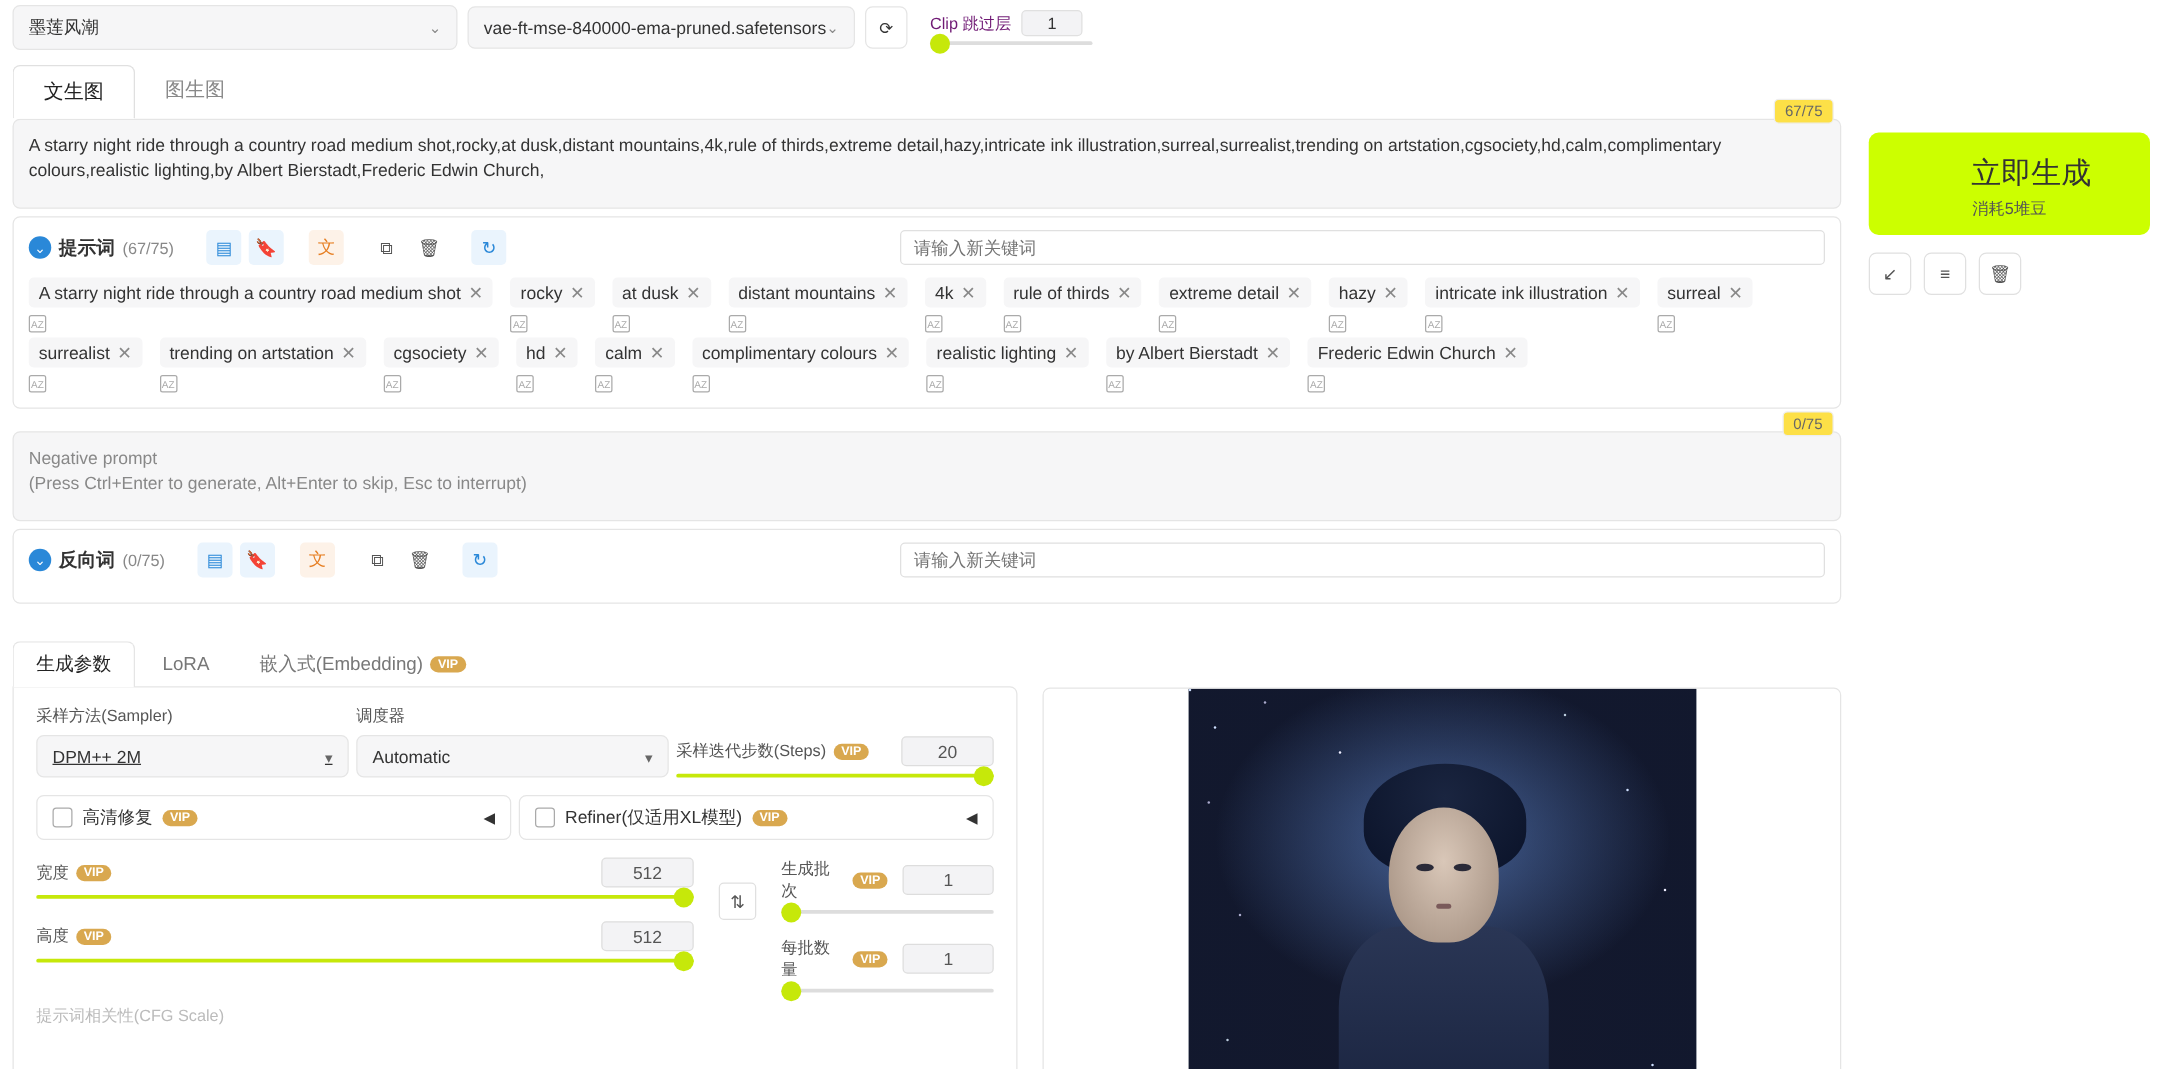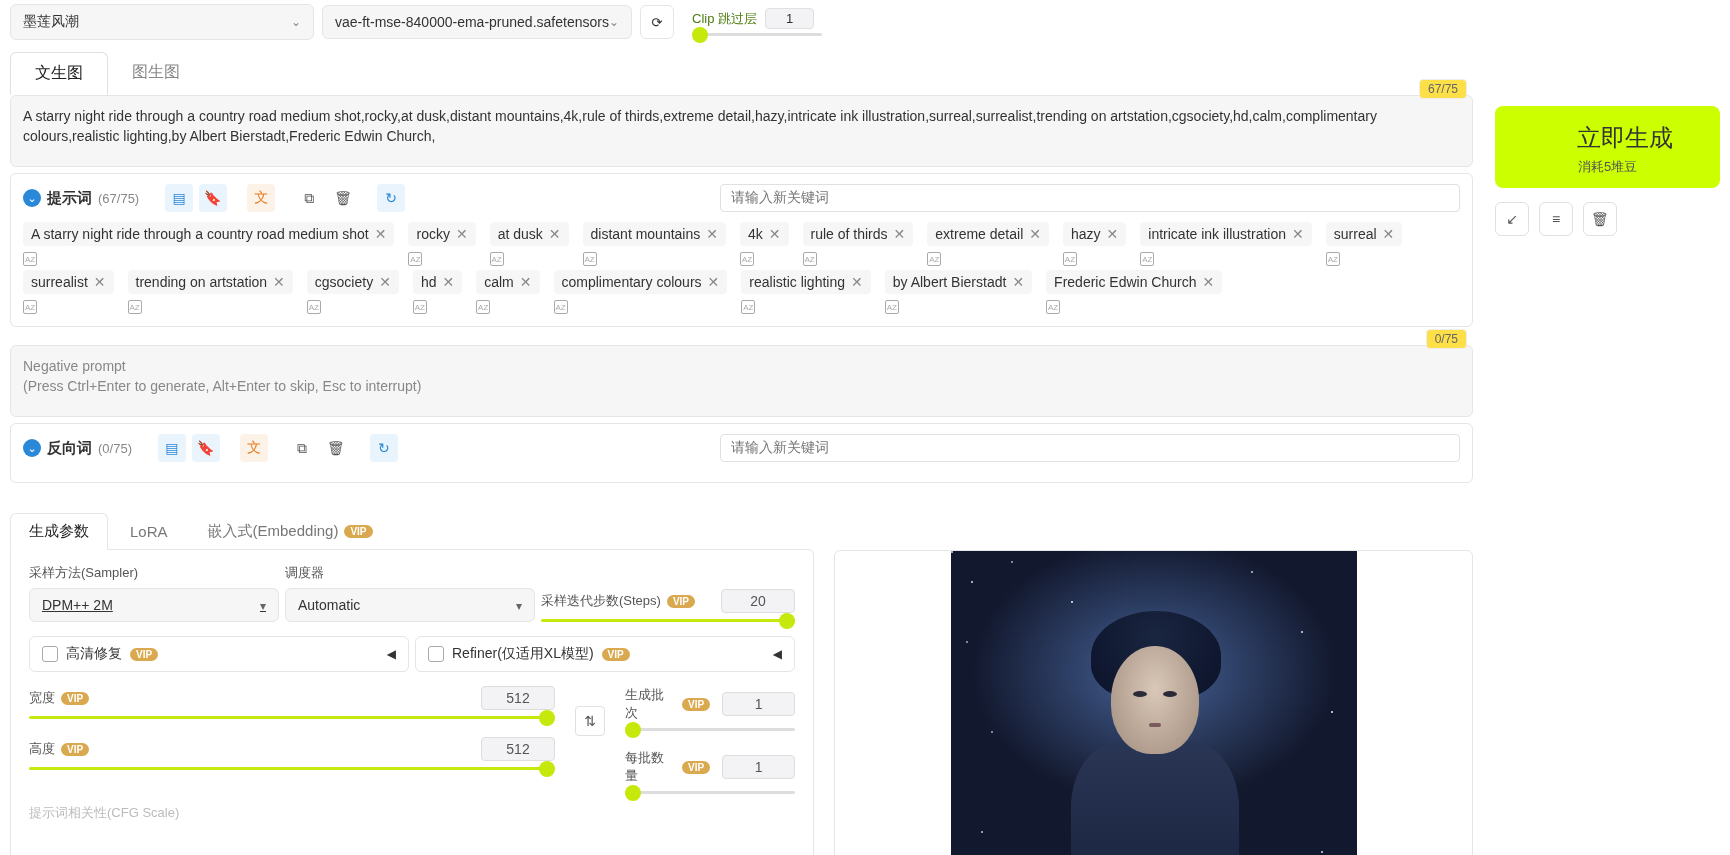--- a/index.html
+++ b/index.html
@@ -1,24 +1,24 @@
 <!DOCTYPE html>
 <html><head>
 <meta charset="utf-8">
 <style>
 * { box-sizing: border-box; margin: 0; padding: 0; font-family: -apple-system, "Segoe UI", Arial, sans-serif; }
 body { background: #fff; font-size: 14px; color: #333; padding: 0 10px; }
 .toprow { display: flex; align-items: center; gap: 8px; padding: 4px 0 12px; }
 .dd { background: #f6f6f7; border: 1px solid #e5e5e5; border-radius: 6px; padding: 8px 12px; display: flex; justify-content: space-between; align-items: center; cursor: pointer; }
-.dd1 { width: 304px; }
+.dd1 { width: 356px; }
 .dd2 { width: 310px; }
 .chev { color: #888; font-size: 12px; }
 .refresh-btn { width: 34px; height: 34px; border: 1px solid #e5e5e5; border-radius: 6px; background: #fff; display: flex; align-items: center; justify-content: center; cursor: pointer; color: #333; }
 .clip-area { display: flex; align-items: center; gap: 8px; margin-left: 10px; }
-.clip-lbl { color: #4d7c0f; font-size: 13px; }
+.clip-lbl { color: #701a75; font-size: 13px; }
 .num-badge { background: #f3f3f5; border: 1px solid #e0e0e0; border-radius: 4px; padding: 2px 20px; font-size: 13px; }
 .slider { -webkit-appearance: none; height: 3px; background: #ddd; border-radius: 2px; outline: none; }
 .slider::-webkit-slider-thumb { -webkit-appearance: none; width: 16px; height: 16px; background: #c6e80a; border-radius: 50%; cursor: pointer; }
 .slider::-moz-range-thumb { width: 16px; height: 16px; background: #c6e80a; border-radius: 50%; border: none; cursor: pointer; }
 .layout { display: flex; gap: 22px; }
 .leftcol { flex: 1; min-width: 0; }
 .rightcol { width: 225px; flex-shrink: 0; }
 .tabs { display: flex; margin-bottom: 0; }
 .tab { padding: 10px 24px; cursor: pointer; color: #888; font-size: 16px; }
 .tab.active { color: #222; border: 1px solid #e0e0e0; border-bottom: 1px solid #fff; border-radius: 6px 6px 0 0; background: #fff; position: relative; z-index: 2; }
@@ -27,21 +27,21 @@
 .textarea-look { background: #f6f6f7; border: 1px solid #e5e5e5; border-radius: 6px; padding: 10px 12px; color: #333; font-size: 14px; line-height: 20px; min-height: 72px; }
 .textarea-look.placeholder { color: #888; }
 .panel { border: 1px solid #e5e5e5; border-radius: 6px; padding: 10px 12px; margin-top: 6px; }
 .panel-head { display: flex; align-items: center; gap: 6px; margin-bottom: 10px; }
 .ptitle { font-weight: 600; font-size: 15px; }
 .pcount { color: #888; font-size: 13px; }
 .iconbtn { width: 28px; height: 28px; border-radius: 4px; display: inline-flex; align-items: center; justify-content: center; cursor: pointer; font-size: 14px; }
 .ib-blue { color: #2a88d8; background: #eaf4fd; }
 .ib-orange { color: #e67e22; background: #fdf2e8; }
 .ib-plain { color: #555; }
-.kw-input { border: 1px solid #e0e0e0; border-radius: 4px; padding: 5px 10px; width: 740px; font-size: 14px; font-family: Liberation Serif, serif; }
+.kw-input { border: 1px solid #e0e0e0; border-radius: 4px; padding: 5px 10px; width: 740px; font-size: 14px; }
 .tagwrap { display: flex; flex-wrap: wrap; gap: 8px 14px; row-gap: 24px; }
 .tag { background: #f6f6f7; border-radius: 4px; padding: 4px 8px; display: inline-flex; align-items: center; gap: 6px; font-size: 14px; position: relative; }
 .tag-x { color: #888; cursor: pointer; font-size: 14px; }
 .tag-az { position: absolute; bottom: -20px; left: 0; width: 14px; height: 14px; border: 1px solid #aaa; border-radius: 2px; font-size: 8px; color: #aaa; display: flex; align-items: center; justify-content: center; }
 .block-gap { height: 18px; }
 .genbtn { background: #ccff00; border: none; border-radius: 8px; width: 100%; padding: 16px 0 12px; cursor: pointer; text-align: center; }
 .genbtn .gb1 { font-size: 24px; color: #333; padding-left: 35px; }
 .genbtn .gb2 { font-size: 13px; color: #555; margin-top: 4px; }
 .act-row { display: flex; gap: 10px; margin-top: 14px; }
 .act-btn { width: 34px; height: 34px; border: 1px solid #e0e0e0; border-radius: 6px; background: #fff; display: flex; align-items: center; justify-content: center; cursor: pointer; color: #555; }

